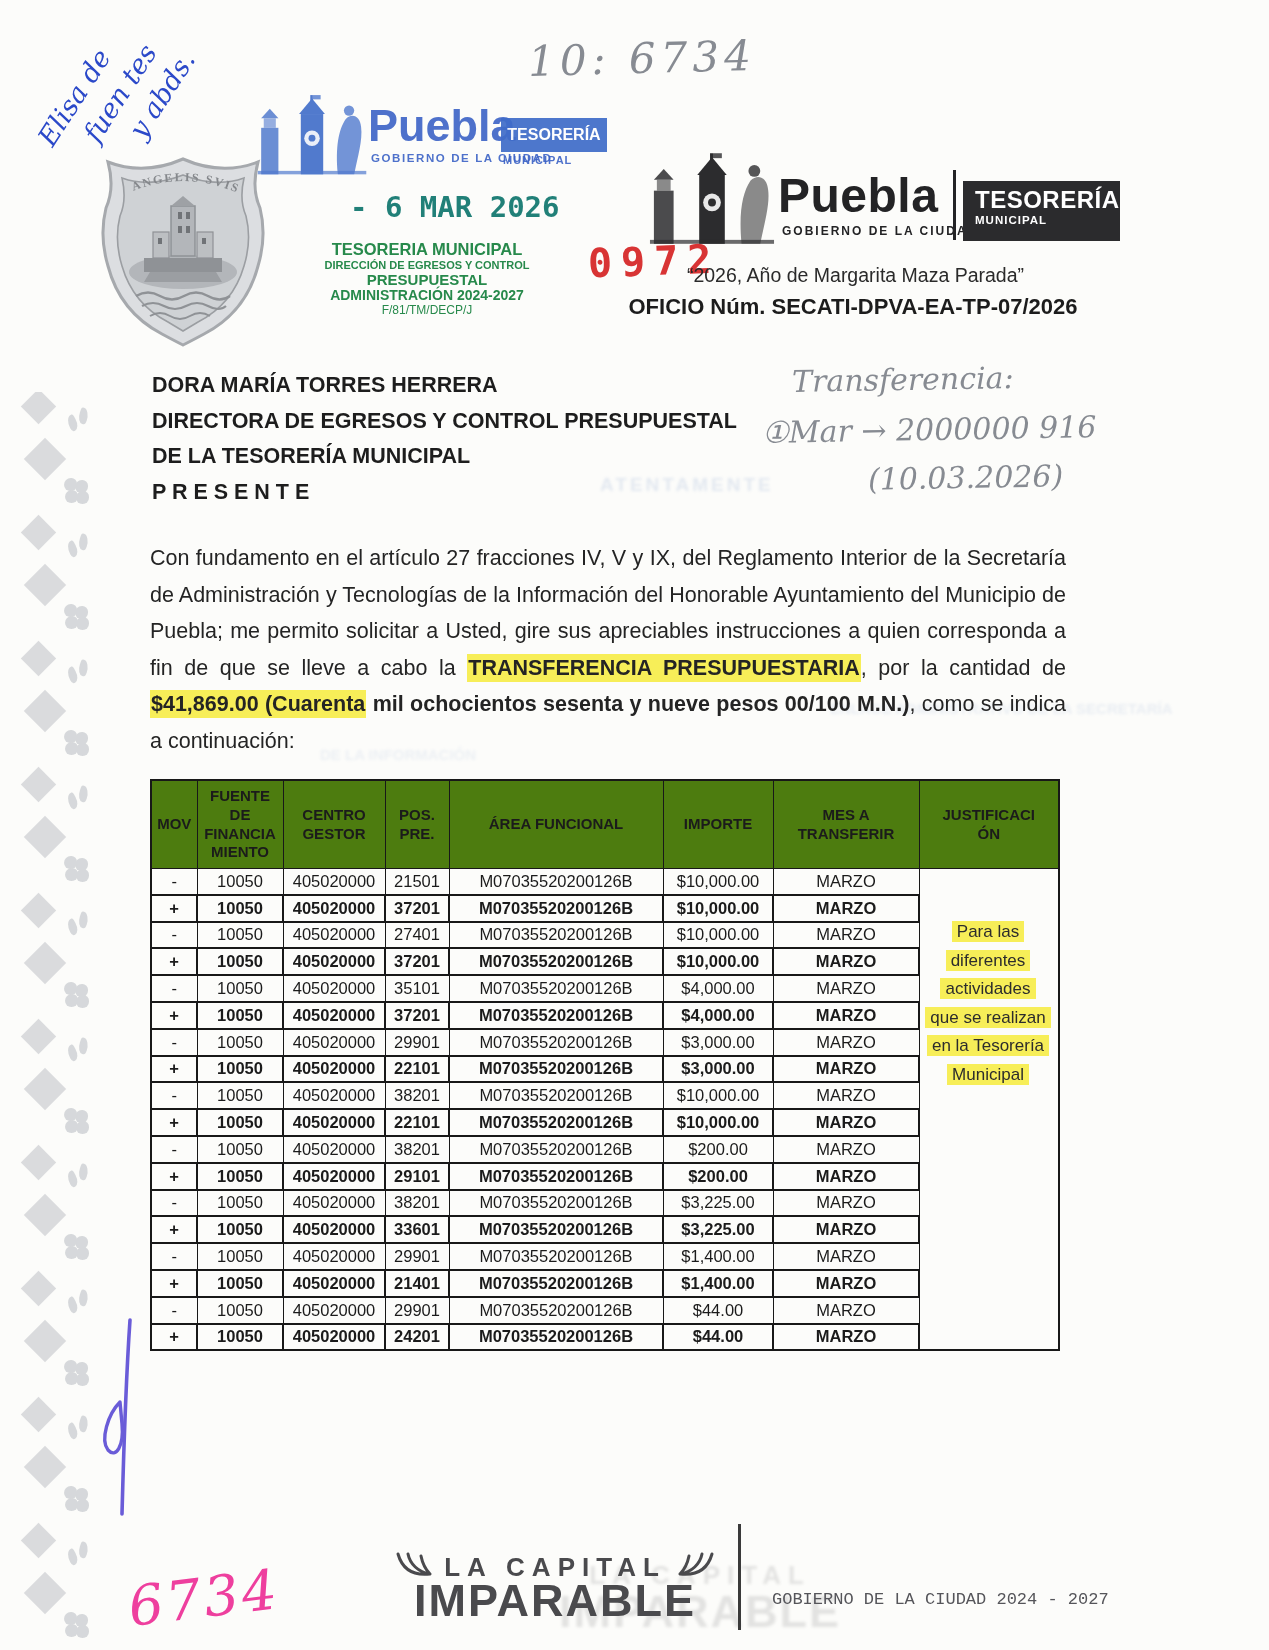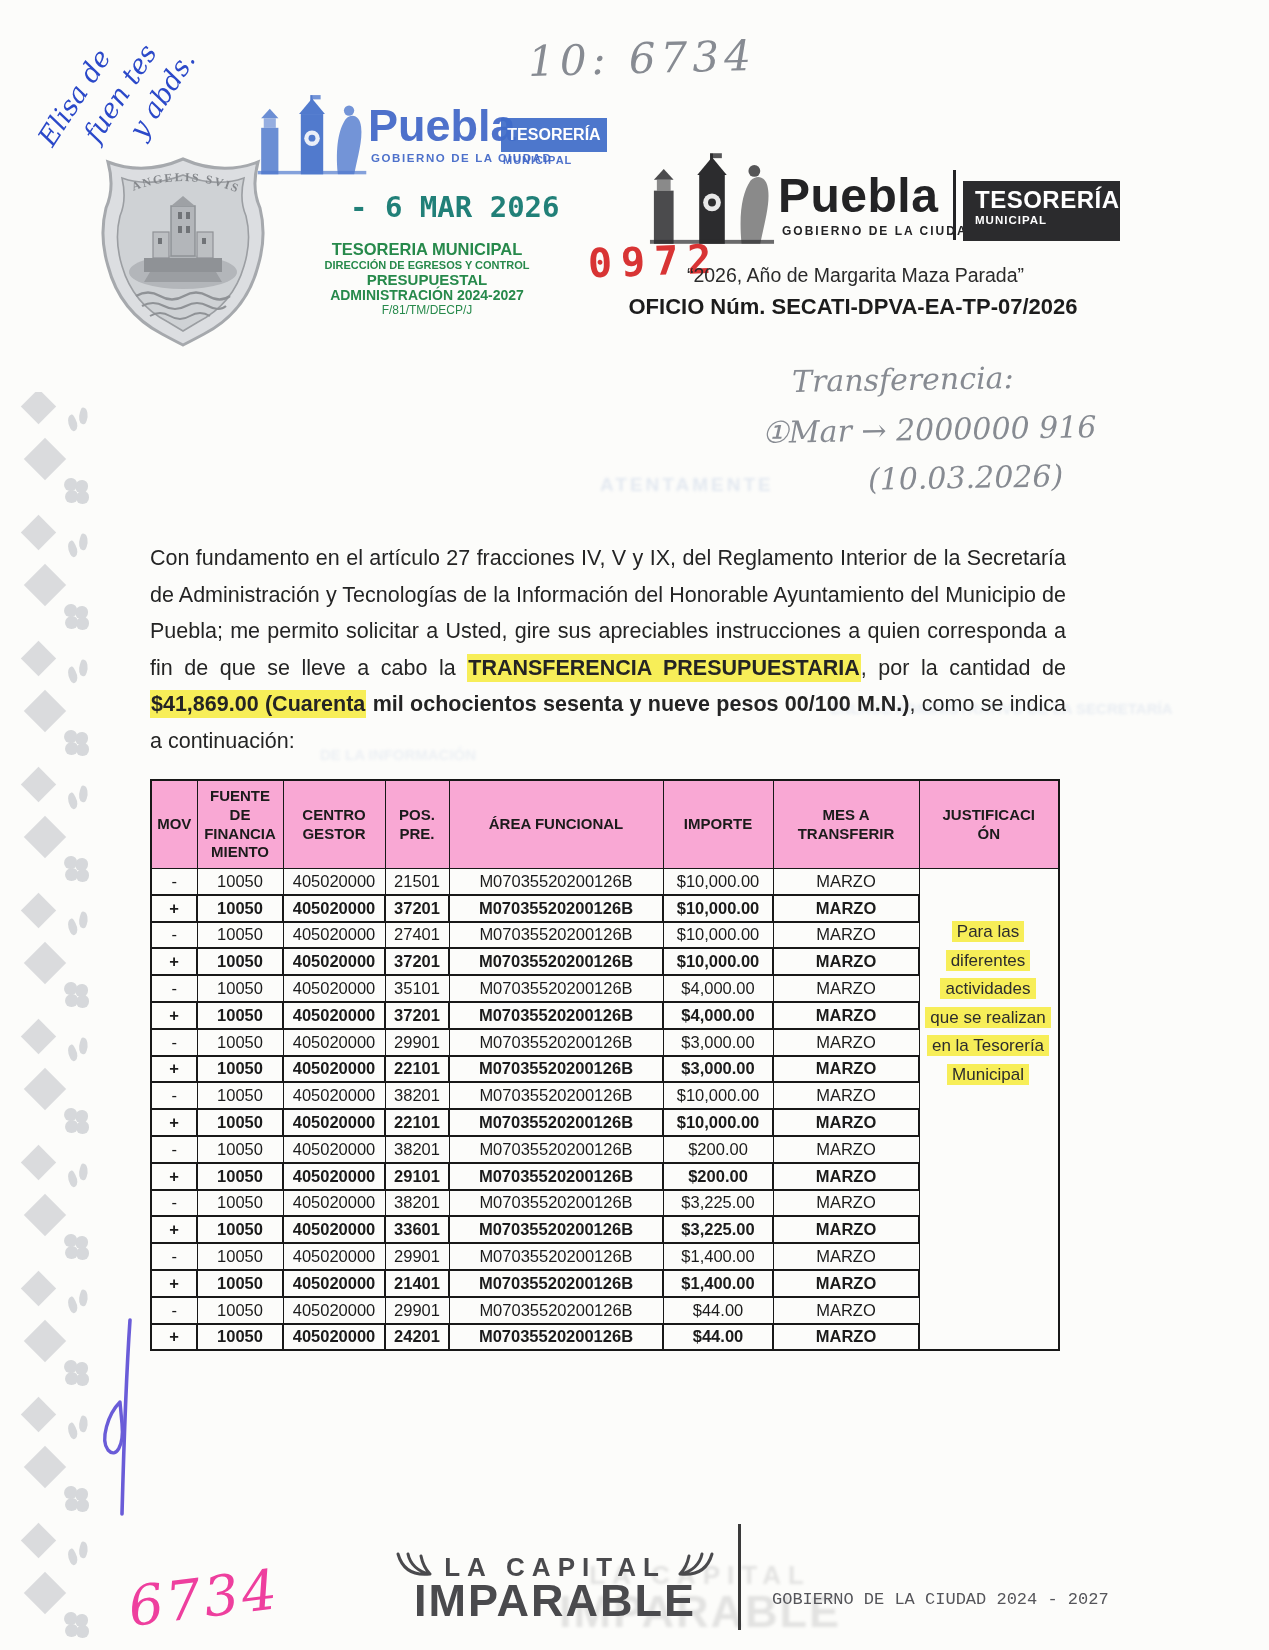--- a/index.html
+++ b/index.html
@@ -44,21 +44,21 @@
   .oficio{font-size:22px;font-weight:700;text-align:center;color:#1c1c1c;}
 
   .addr{font-size:21.5px;font-weight:700;line-height:35.5px;color:#1d1d1d;}
 
   .bodytext{width:916px;font-size:21.5px;line-height:36.6px;text-align:justify;color:#242424;}
   .hl{background:#f7ee58;font-weight:700;padding:2px 1px;}
   .b{font-weight:700;}
 
   table.transfer{border-collapse:collapse;table-layout:fixed;width:908px;border:2.6px solid #181818;
       font-size:16.5px;color:#1b1b1b;}
-  table.transfer th{background:#f9a8d4;border:1.6px solid #181818;font-size:15px;font-weight:700;
+  table.transfer th{background:#4d7c0f;border:1.6px solid #181818;font-size:15px;font-weight:700;
       white-space:pre-line;line-height:1.25;padding:6px 2px;height:64px;vertical-align:middle;text-align:center;}
   table.transfer td{border:1.4px solid #181818;height:24.8px;text-align:center;padding:0 2px;
       font-family:"Liberation Sans",sans-serif;}
   tr.bold-row td{font-weight:700;border-width:2.3px;}
   td.just, tr.bold-row td.just{border-top:0!important;border-bottom:0!important;}
   .just-overlay{width:140px;text-align:center;font-size:17px;line-height:28.5px;color:#2c2c2c;}
   .just-overlay span{background:#f7ee58;padding:1px 5px;}
 
   .ghost{position:absolute;color:#7b98c8;filter:blur(1.6px);font-weight:700;}
 
@@ -247,20 +247,26 @@
   <div class="abs darkbox" style="left:963px;top:181px;width:135px;height:48px;">
     <div class="t1">TESORERÍA</div>
     <div class="t2">MUNICIPAL</div>
   </div>
 
   <div class="abs folio-red" style="left:588px;top:238px;font-size:40px;">0972</div>
 
   <div class="abs motto" style="left:618px;top:264px;width:475px;">“2026, Año de Margarita Maza Parada”</div>
   <div class="abs oficio" style="left:608px;top:294px;width:490px;">OFICIO Núm. SECATI-DPVA-EA-TP-07/2026</div>
 
+  <div class="abs addr" style="left:152px;top:368px;">
+    <div>DORA MARÍA TORRES HERRERA</div>
+    <div>DIRECTORA DE EGRESOS Y CONTROL PRESUPUESTAL</div>
+    <div>DE LA TESORERÍA MUNICIPAL</div>
+    <div>P R E S E N T E</div>
+  </div>
 
   <div class="abs hand-pencil" style="left:792px;top:362px;font-size:30px;transform:rotate(-1deg);">Transferencia:</div>
   <div class="abs hand-pencil" style="left:762px;top:412px;font-size:30px;transform:rotate(-1deg);">①Mar → 2000000 916</div>
   <div class="abs hand-pencil" style="left:868px;top:460px;font-size:30px;transform:rotate(-1deg);">(10.03.2026)</div>
 
   <div class="ghost" style="left:600px;top:474px;font-size:19px;letter-spacing:3px;opacity:.20;">ATENTAMENTE</div>
   <div class="ghost" style="left:830px;top:700px;font-size:15px;opacity:.15;">ENLACE ADMINISTRATIVO DE LA SECRETARÍA</div>
   <div class="ghost" style="left:320px;top:746px;font-size:15px;opacity:.12;">DE LA INFORMACIÓN</div>
 
   <div class="abs bodytext" style="left:150px;top:540px;">

